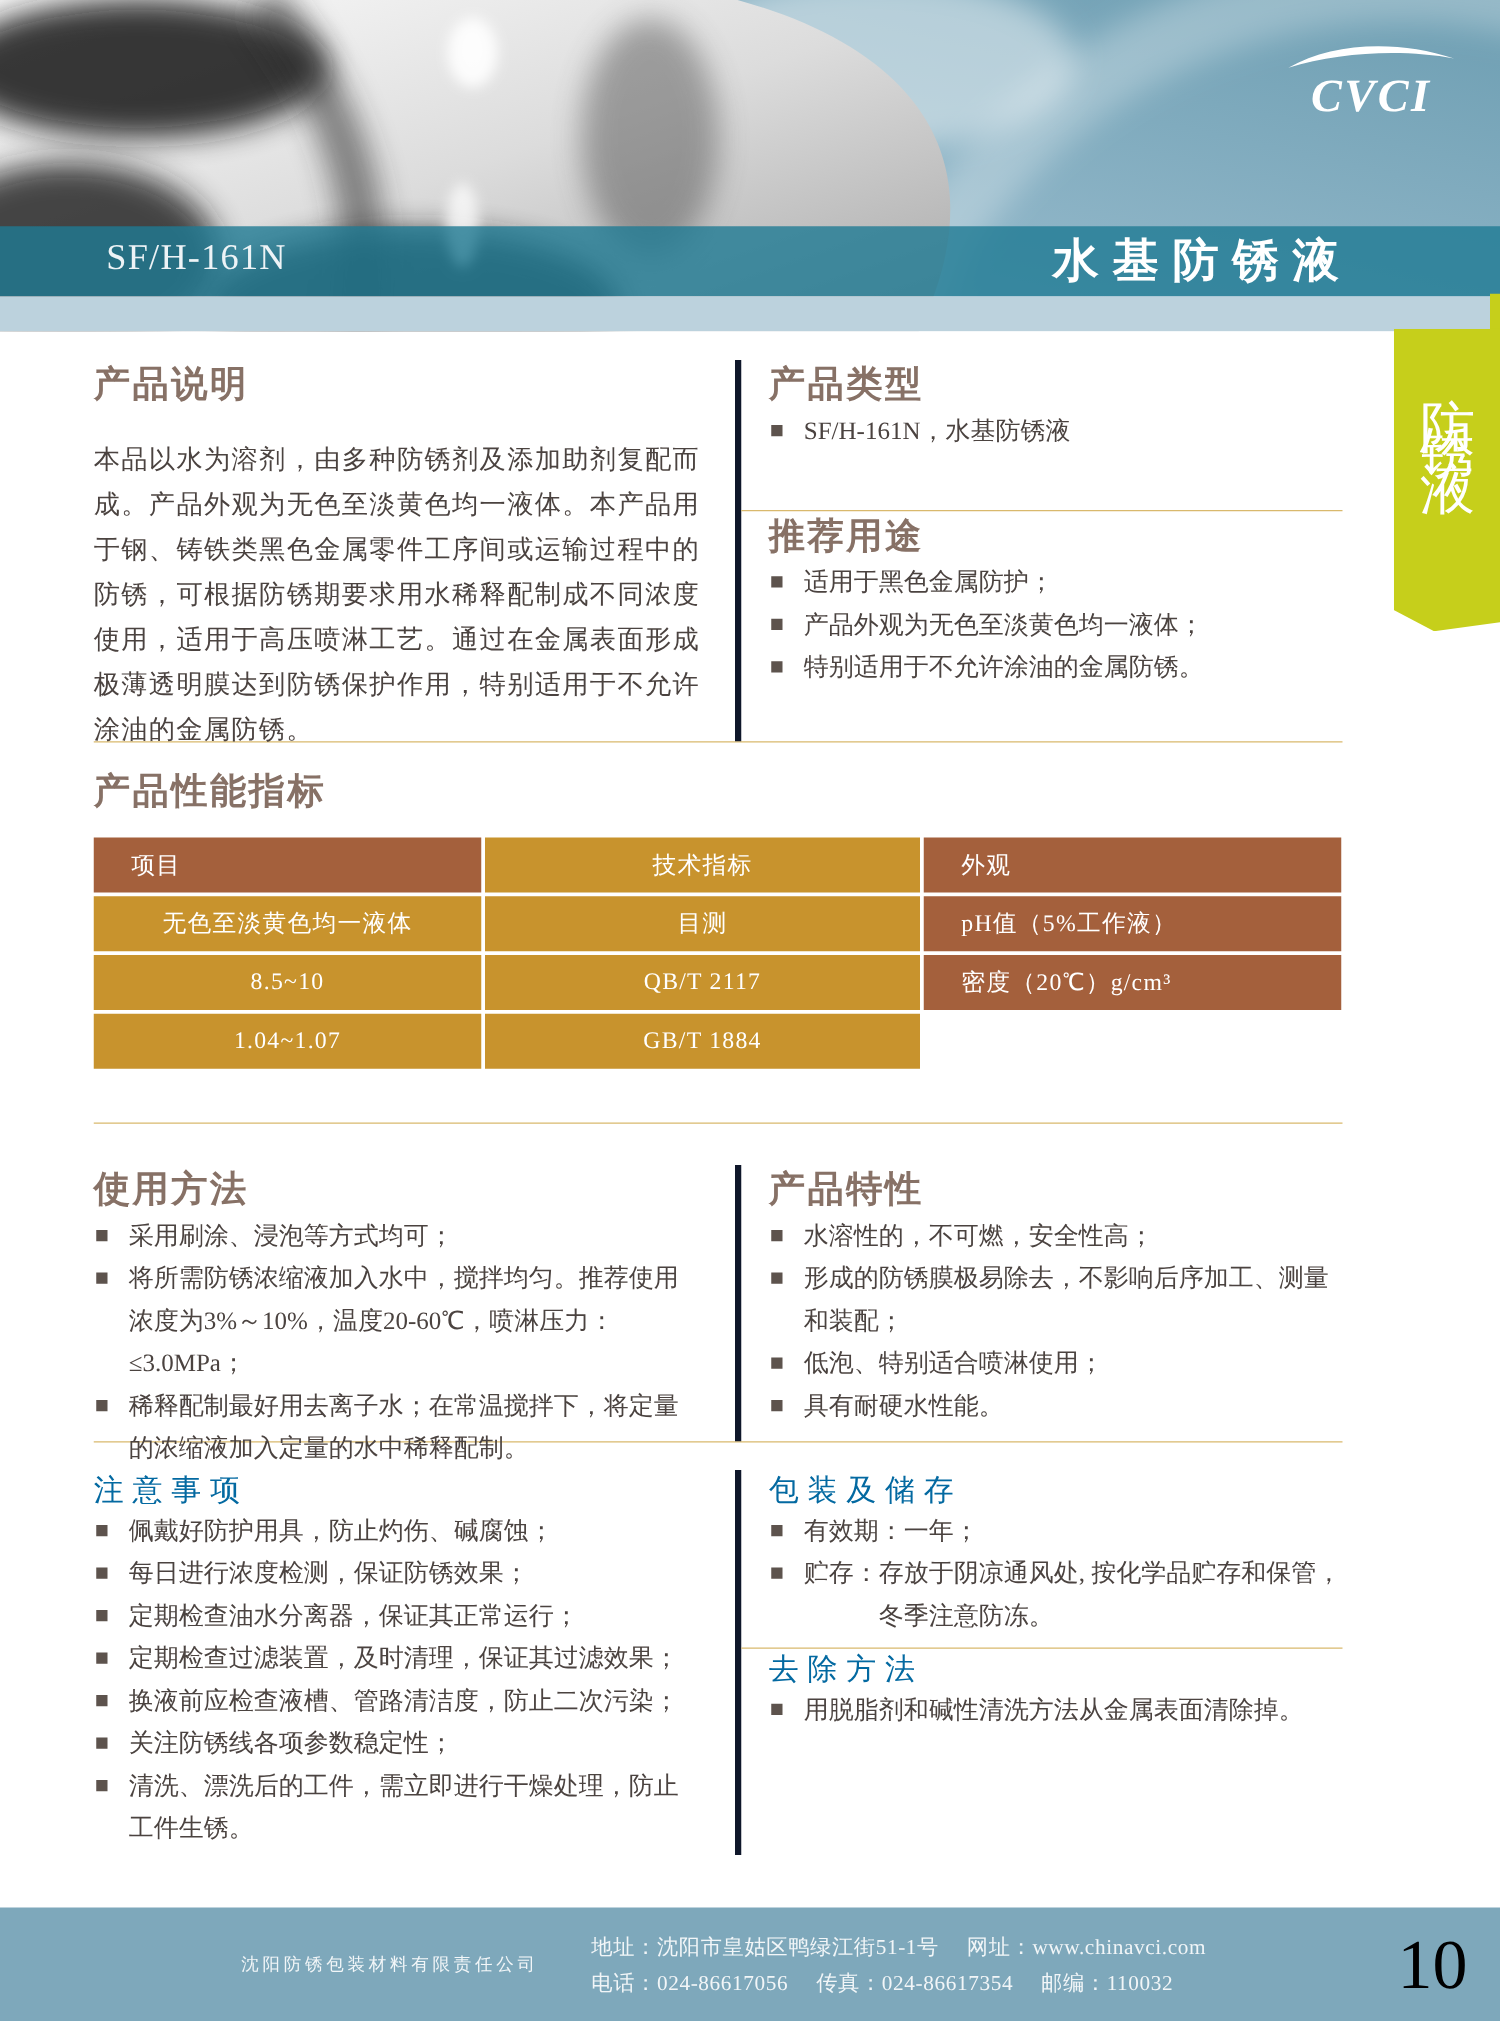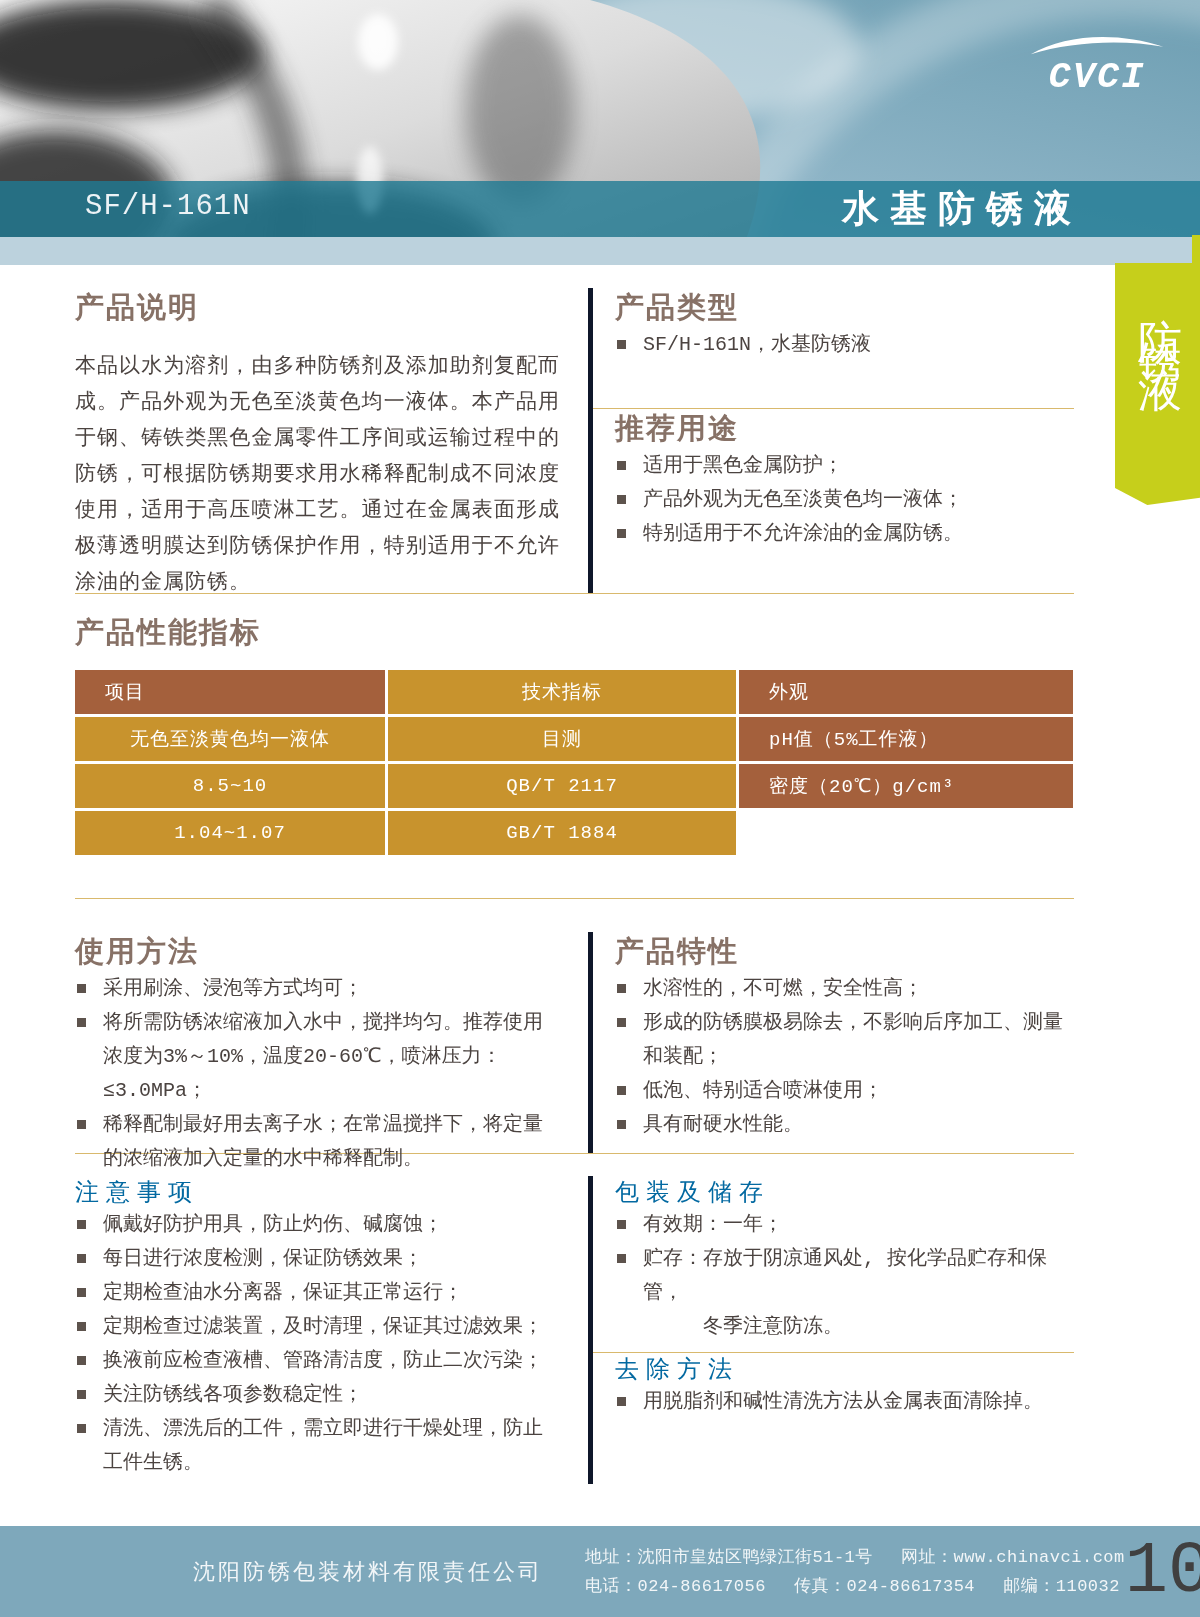--- a/index.html
+++ b/index.html
@@ -1,18 +1,18 @@
 <!DOCTYPE html>
 <html><head>
 <meta charset="utf-8">
 <style>
   html,body { margin:0; padding:0; background:#ffffff; }
   .page {
     position:relative; width:1200px; height:1617px; overflow:hidden;
-    background:#ffffff; font-family:Liberation Mono, monospace; color:#4b4340;
+    background:#ffffff; font-family:Liberation Serif, serif; color:#4b4340;
   }
 
   
   .hero { position:absolute; left:0; top:0; width:1200px; height:265px; }
   .hero-bg { position:absolute; left:0; top:0; width:100%; height:100%; display:block; }
   .hero-code {
     position:absolute; left:85px; top:190px; font-size:29px; letter-spacing:1px;
     color:#edf3f6;
   }
   .hero-title {
@@ -88,24 +88,24 @@
     display:flex; align-items:center; justify-content:center;
     color:#ffffff; font-size:19px; letter-spacing:1px; background:#c8932d;
   }
   .perf-table .cell.c1 { background:#a4603c; justify-content:flex-start; padding-left:30px; }
 
   
   .footer {
     position:absolute; left:0; top:1526px; width:1200px; height:91px;
     background:#7ea8bb; display:flex; align-items:center; color:#f2f6f8;
   }
-  .f-company { margin-left:193px; font-size:22px; letter-spacing:3px; white-space:nowrap; }
+  .f-company { margin-left:193px; font-size:14px; letter-spacing:3px; white-space:nowrap; }
   .f-contact { margin-left:42px; font-size:17px; line-height:29px; letter-spacing:0.5px; }
   .f-contact div { white-space:pre; }
-  .f-page { margin-left:auto; font-size:72px; color:#404040; }
+  .f-page { margin-left:auto; margin-right:26px; font-size:56px; color:#000000; }
 </style>
 </head>
 <body>
 
 <div class="page">
 
   <div class="hero">
     <svg class="hero-bg" viewBox="0 0 1200 265" preserveAspectRatio="none">
       <defs>
         <linearGradient id="sky" x1="0" y1="1" x2="1" y2="0">

